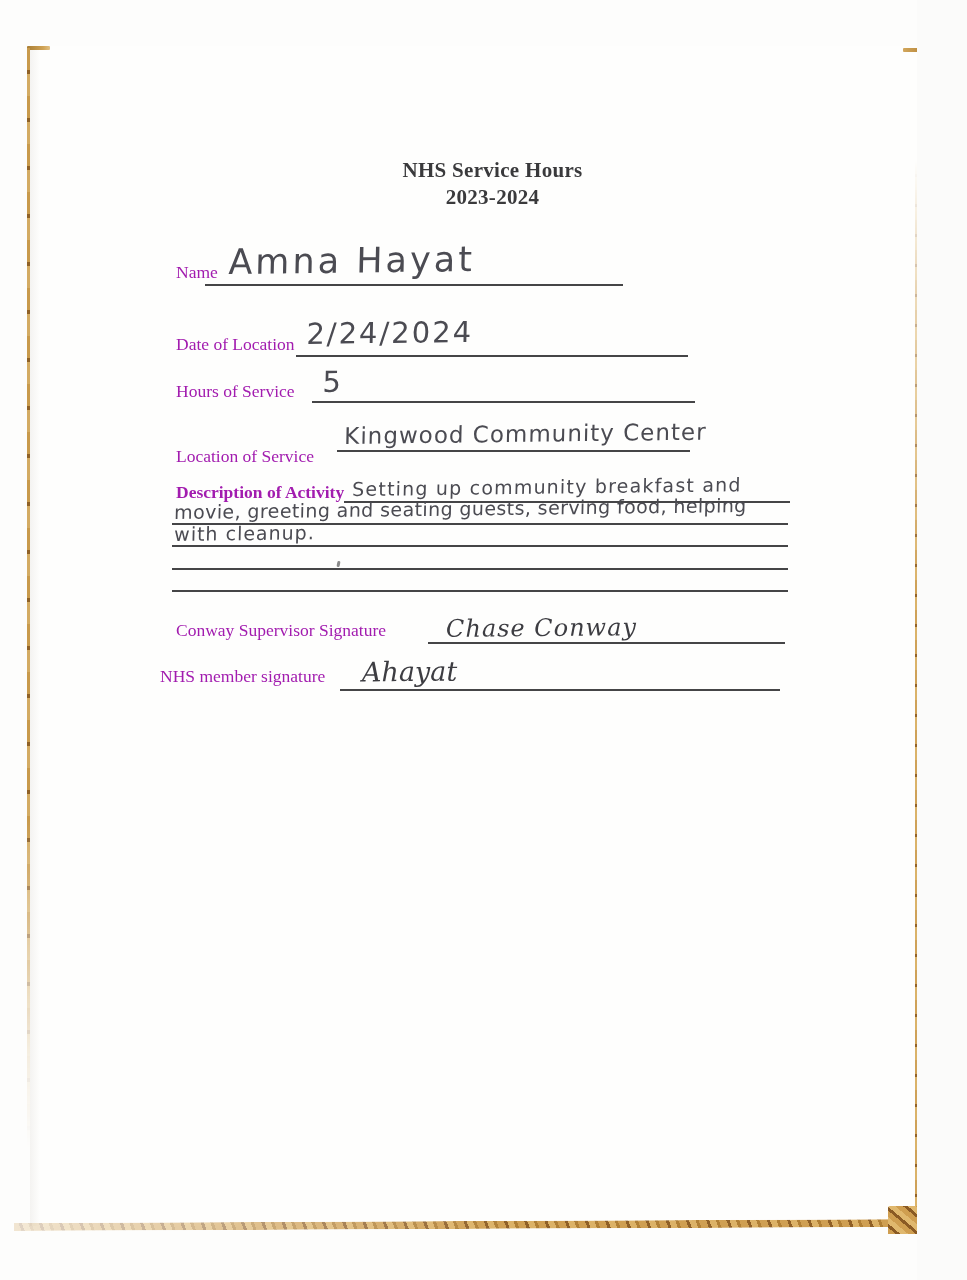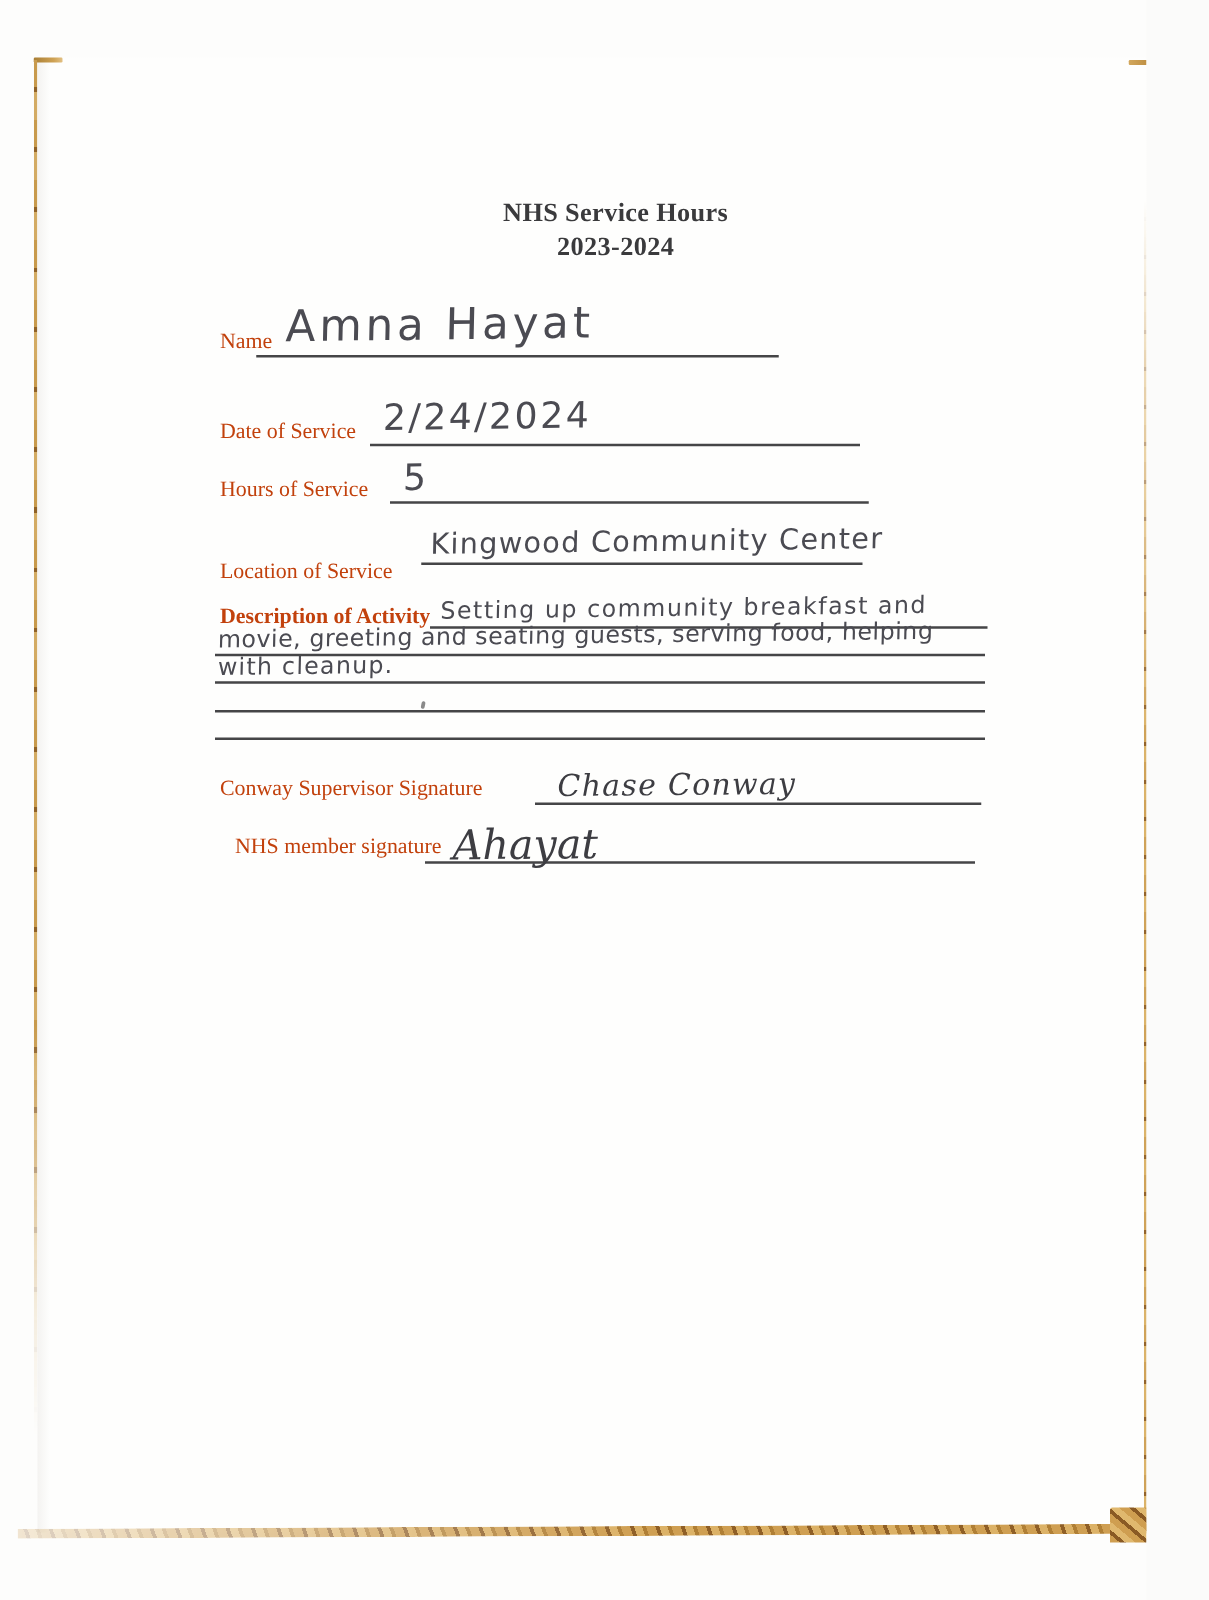--- a/index.html
+++ b/index.html
@@ -56,21 +56,21 @@
       #cf9e50 0 5px, #8a5a24 5px 8px, #e0b86e 8px 13px);
     border-radius: 2px 0 0 0;
   }
   
   .title {
     position: absolute; left: 0; top: 157px; width: 985px;
     text-align: center; font-weight: bold; font-size: 21px; line-height: 27px;
     color: #3a3a3c; letter-spacing: 0.3px;
   }
   .label {
-    position: absolute; font-size: 17.5px; color: #c2410c;
+    position: absolute; font-size: 17.5px; color: #a21caf;
   }
   .rule {
     position: absolute; height: 0; border-bottom: 2px solid #454547;
   }
   .hand {
     position: absolute;
     font-family: "DejaVu Sans", sans-serif;
     color: #4b4b52;
     white-space: nowrap;
     transform: rotate(-0.7deg) skewX(-2deg);
@@ -113,23 +113,23 @@
   #rule-desc5      { left: 172px; top: 590px; width: 616px; }
   #val-desc1       { left: 352px; top: 478px; font-size: 19px; letter-spacing: 1.2px; }
   #val-desc2       { left: 174px; top: 501px; font-size: 19px; letter-spacing: 0.4px; }
   #val-desc3       { left: 174px; top: 523px; font-size: 19px; letter-spacing: 1px; }
   #mark-desc       { left: 337px; top: 561px; }
 
   #lbl-supervisor  { left: 176px; top: 620px; }
   #rule-supervisor { left: 428px; top: 642px; width: 357px; }
   #val-supervisor  { left: 446px; top: 614px; font-size: 24px; letter-spacing: 1px; }
 
-  #lbl-member      { left: 188px; top: 666px; }
+  #lbl-member      { left: 160px; top: 666px; }
   #rule-member     { left: 340px; top: 689px; width: 440px; }
-  #val-member      { left: 362px; top: 656px; font-size: 33px; }
+  #val-member      { left: 362px; top: 656px; font-size: 27px; }
 </style>
 </head>
 <body>
 
 <div class="scan">
 
   <div class="sheet"></div>
 
   <div class="wood-left-corner"></div>
   <div class="wood-left-line"></div>
@@ -140,21 +140,21 @@
 
   <div class="title">
     <div>NHS Service Hours</div>
     <div>2023-2024</div>
   </div>
 
   <div class="label" id="lbl-name">Name</div>
   <div class="rule" id="rule-name"></div>
   <div class="hand" id="val-name">Amna Hayat</div>
 
-  <div class="label" id="lbl-date">Date of Service</div>
+  <div class="label" id="lbl-date">Date of Location</div>
   <div class="rule" id="rule-date"></div>
   <div class="hand" id="val-date">2/24/2024</div>
 
   <div class="label" id="lbl-hours">Hours of Service</div>
   <div class="rule" id="rule-hours"></div>
   <div class="hand" id="val-hours">5</div>
 
   <div class="label" id="lbl-location">Location of Service</div>
   <div class="rule" id="rule-location"></div>
   <div class="hand" id="val-location">Kingwood Community Center</div>

